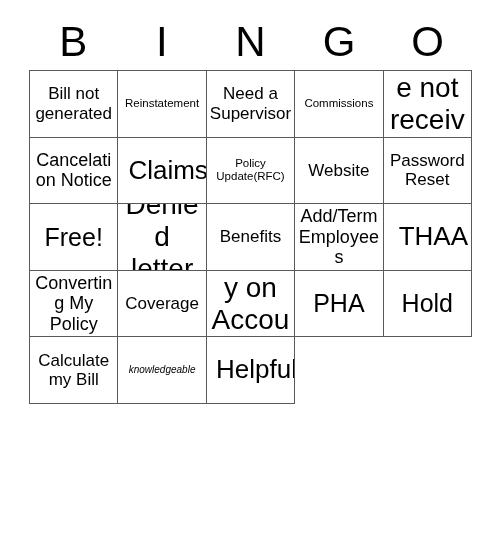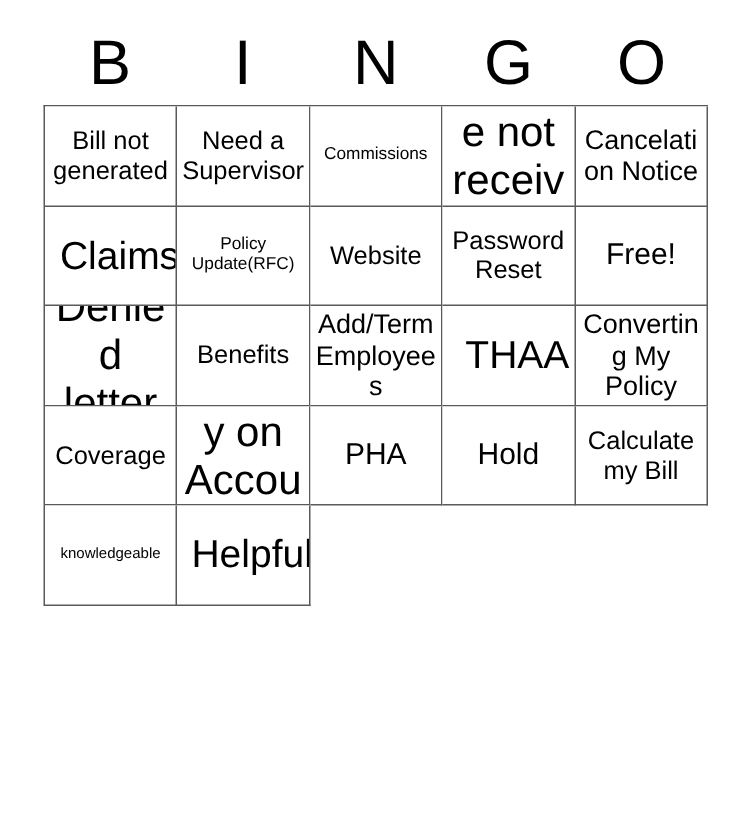--- a/index.html
+++ b/index.html
@@ -75,45 +75,48 @@
   }
   .cell-text {
     display: block;
     width: 100%;
     line-height: 1.14;
     word-wrap: break-word;
     color: #000000;
   }
 
   
-  .fs-xxl .cell-text { font-size: 20px; }
+  .fs-xxl .cell-text { font-size: 25px; }
   .fs-xl  .cell-text { font-size: 26px; margin-left: 12px; }
   .fs-lg  .cell-text { font-size: 28px; }
   .fs-md  .cell-text { font-size: 17px; }
   .fs-sm  .cell-text { font-size: 18px; }
   .fs-xs  .cell-text { font-size: 11.5px; }
-  .fs-xxs .cell-text { font-size: 10px; }
+  .fs-xxs .cell-text { font-size: 10px; font-style: italic; }
 </style>
 </head>
 <body>
 
 <div id="card">
 
   <div id="header-row">
     <div class="header-letter">B</div>
     <div class="header-letter">I</div>
     <div class="header-letter">N</div>
     <div class="header-letter">G</div>
     <div class="header-letter">O</div>
   </div>
 
   <div id="grid">
 
     <div class="cell fs-md">
         <span class="cell-text">Bill not generated</span>
+      </div>
+    <div class="cell fs-xs">
+        <span class="cell-text">Reinstatement</span>
       </div>
     <div class="cell fs-md">
         <span class="cell-text">Need a Supervisor</span>
       </div>
     <div class="cell fs-xs">
         <span class="cell-text">Commissions</span>
       </div>
     <div class="cell fs-lg">
         <span class="cell-text">Invoice not received</span>
       </div>

